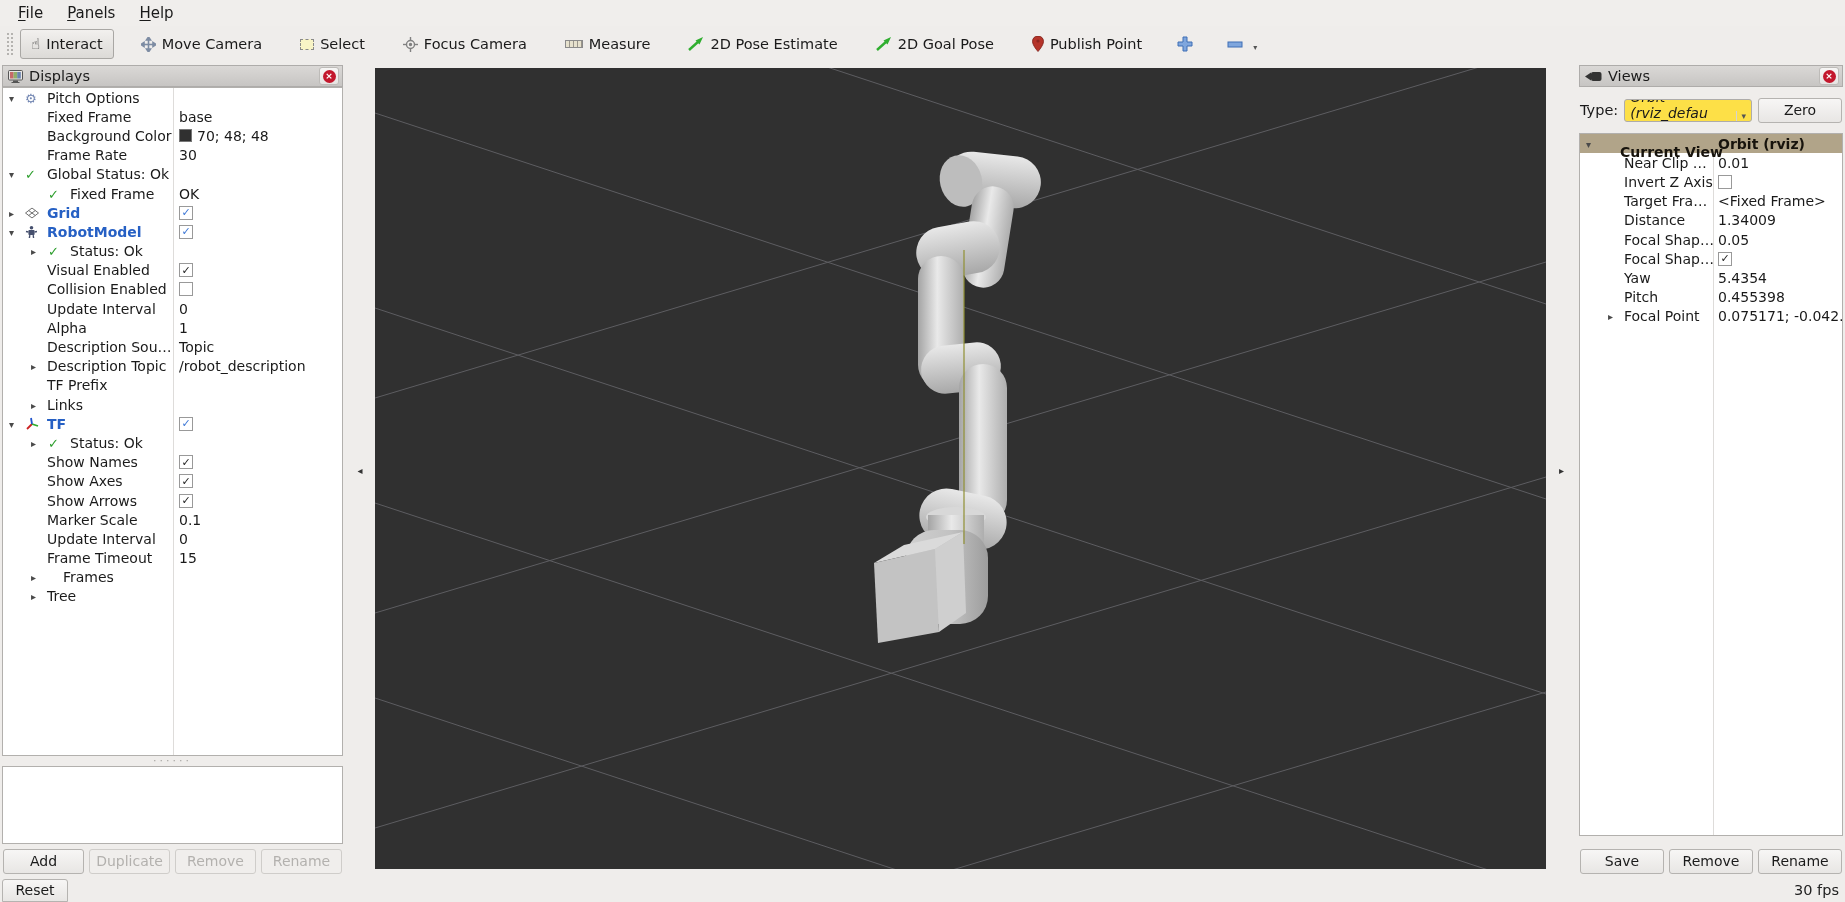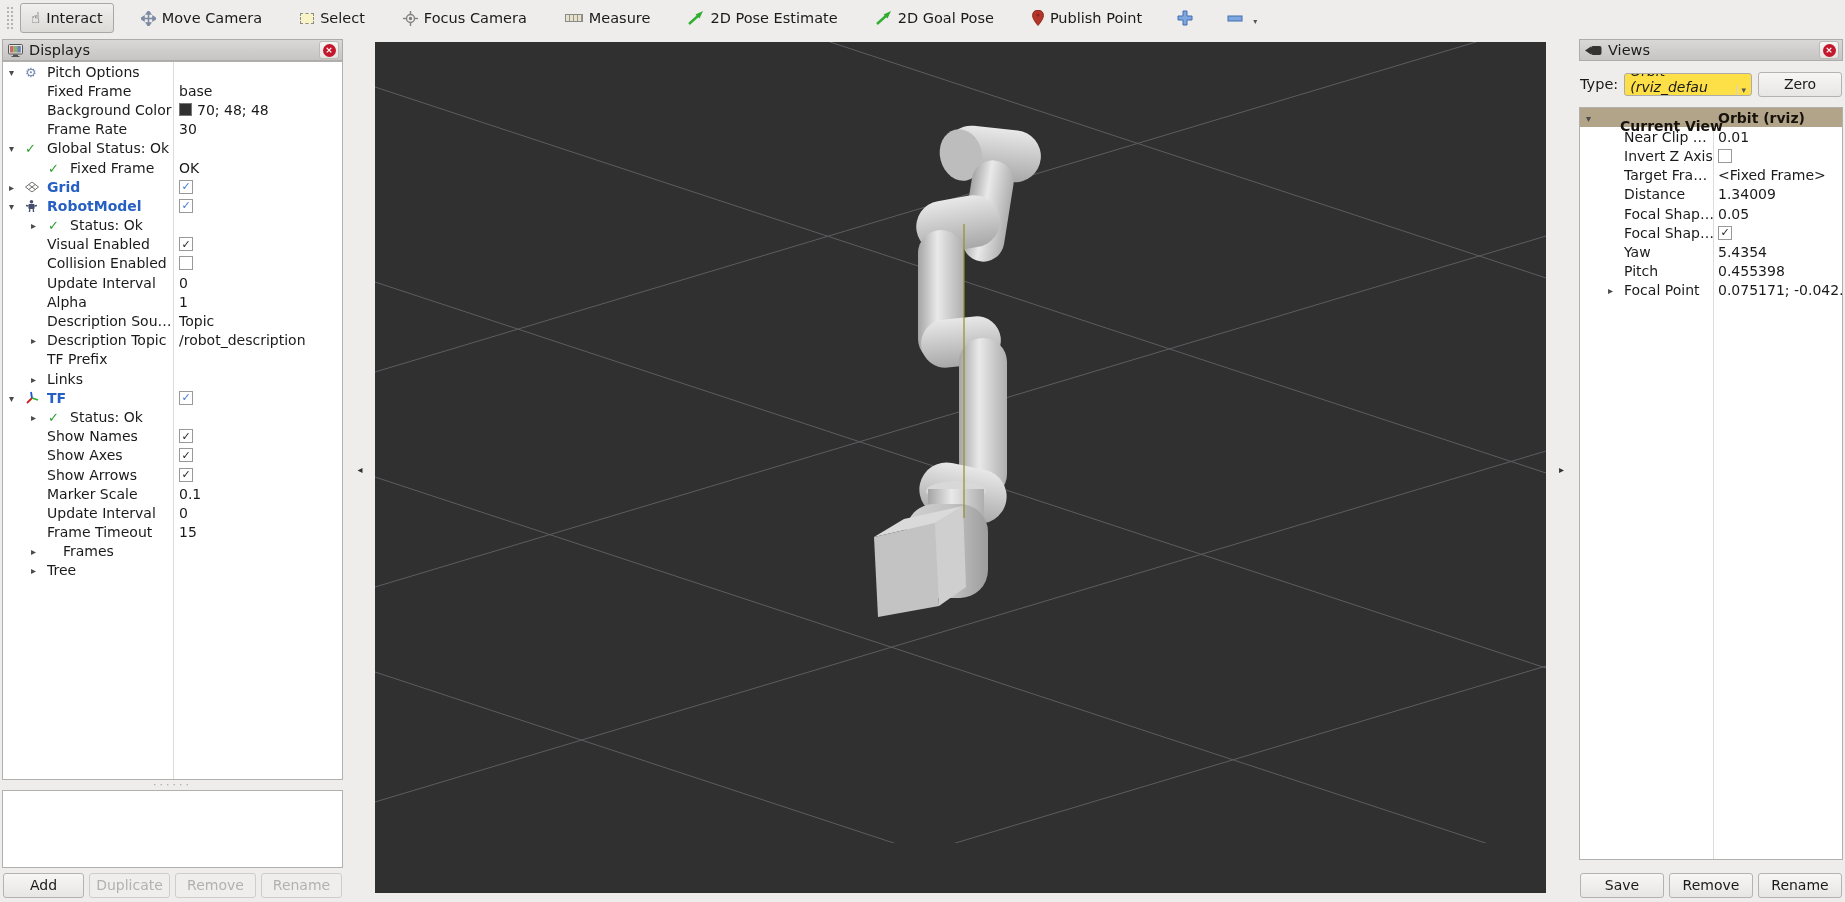--- a/index.html
+++ b/index.html
@@ -89,20 +89,25 @@
   .fps { font-size: 14.5px; color: #222; }
 
   
   svg.i { display: block; }
 </style>
 </head>
 <body>
 
 <div class="app">
 
+  <div class="menubar" id="menubar">
+      <span class="menu-item"><u>F</u>ile</span>
+      <span class="menu-item"><u>P</u>anels</span>
+      <span class="menu-item"><u>H</u>elp</span>
+    </div>
 
   <div class="toolbar" id="toolbar">
     <div class="tb-handle"></div>
   <span class="tool active">
         <span class="icon icon-hand">☝</span>
         <span>Interact</span>
       </span>
       <span class="tool">
         <span class="icon">
           <svg class="i" width="15" height="15" viewBox="0 0 15 15" stroke="#7d8ca3" stroke-width="1.6" fill="#7d8ca3">
@@ -546,13 +551,17 @@
           </div>
         </div>
       <div class="btnrow" id="views-buttons">
           <span class="btn">Save</span>
           <span class="btn">Remove</span>
           <span class="btn">Rename</span>
         </div>
     </div>
   </div>
 
+  <div class="statusbar">
+    <span class="btn reset-btn">Reset</span>
+    <span class="fps">30 fps</span>
+  </div>
 </div>
 
 </body></html>

